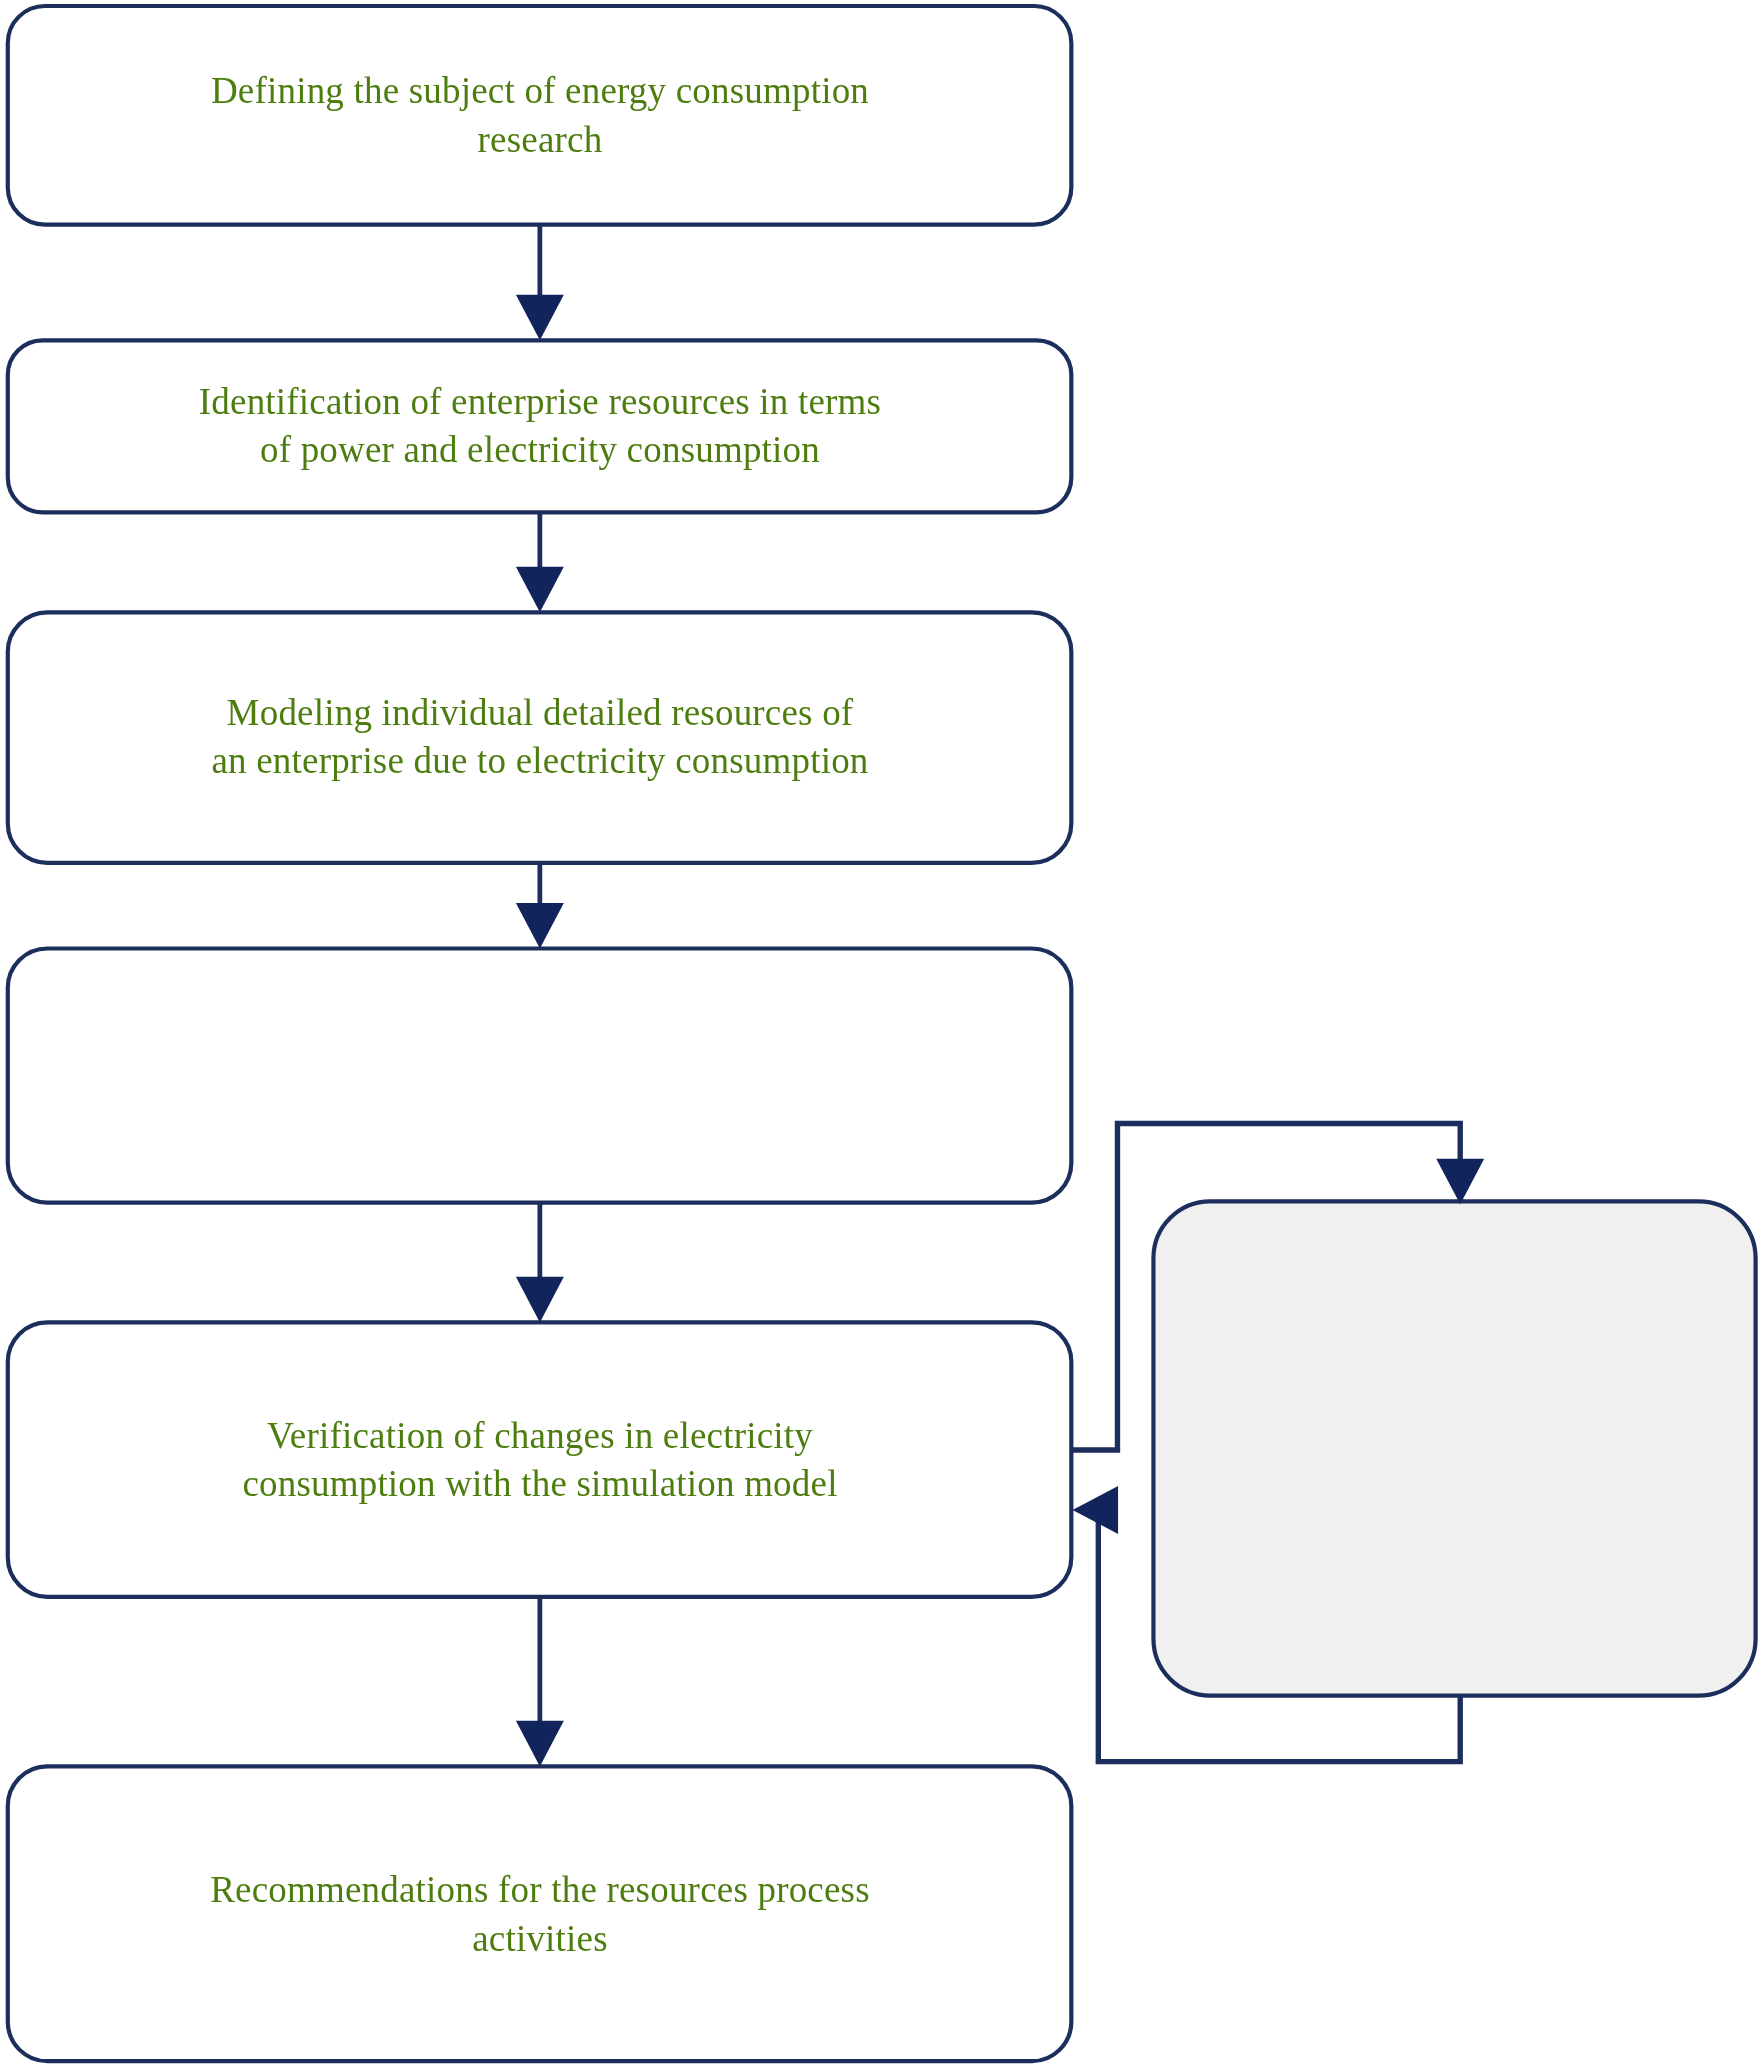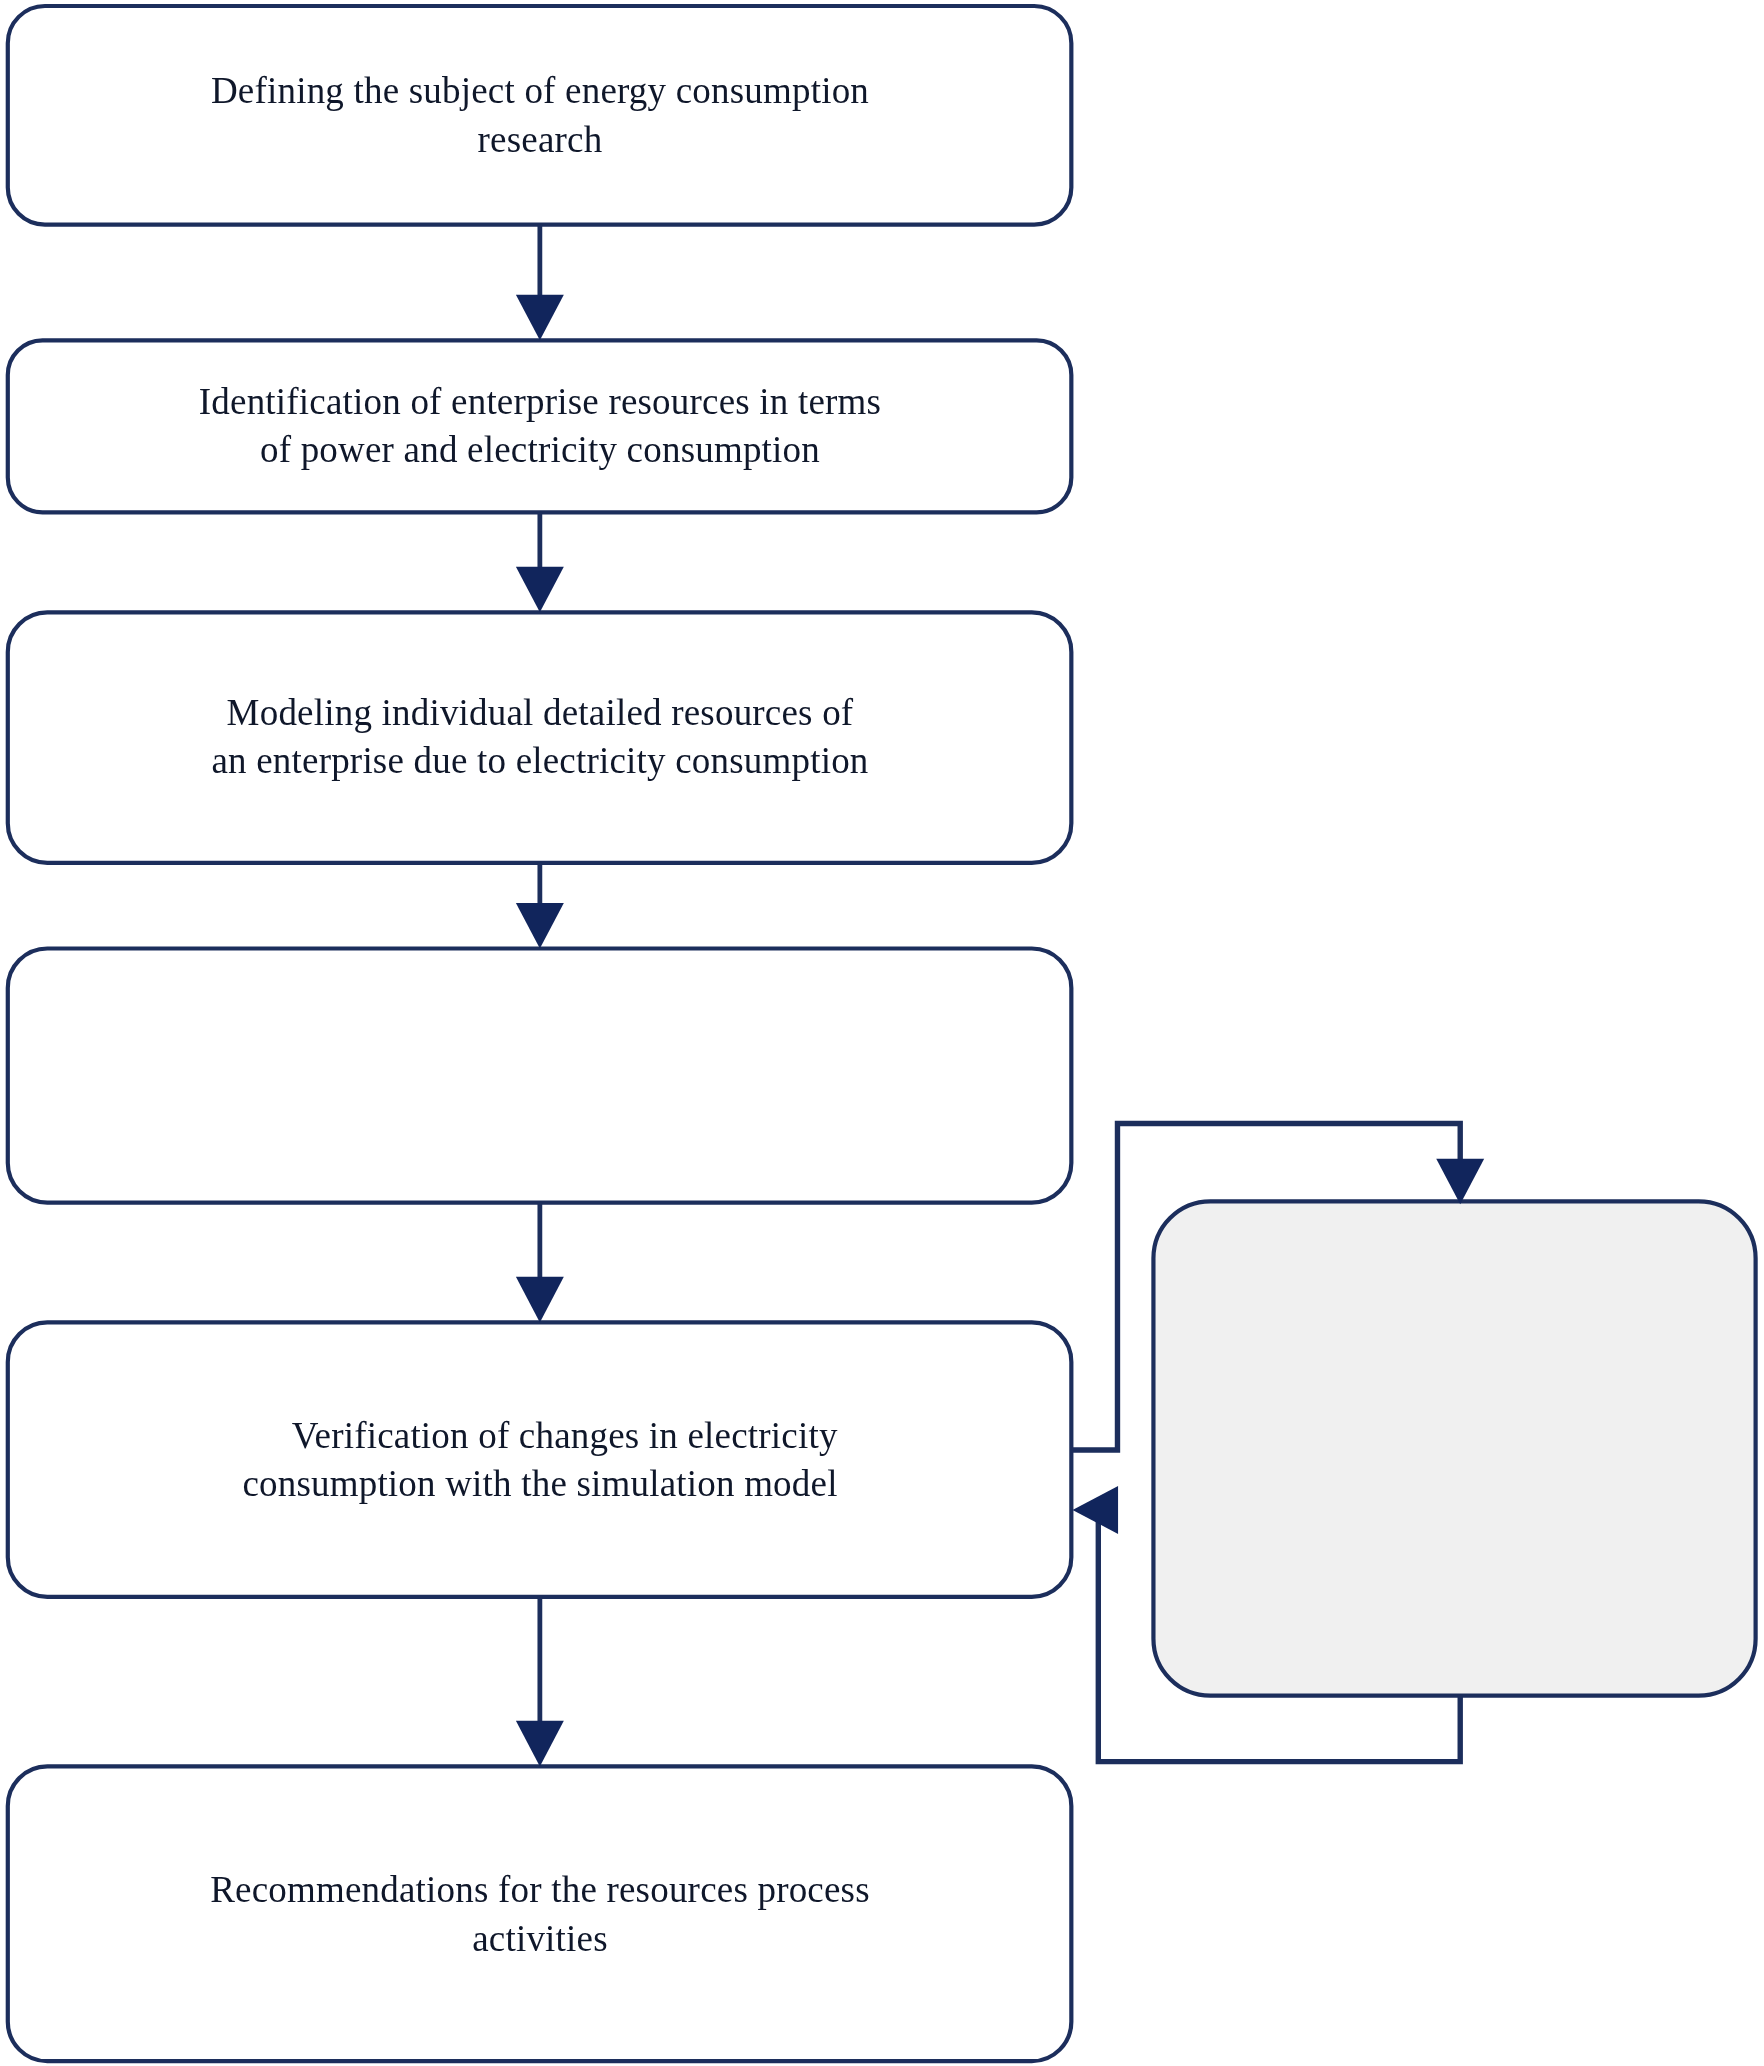--- a/index.html
+++ b/index.html
@@ -48,21 +48,21 @@
   .arrow-head {
     fill: #11255c;
     stroke: none;
   }
   .node-label {
     position: absolute;
     display: flex;
     align-items: center;
     justify-content: center;
     text-align: center;
-    color: #0f172a;
+    color: #4d7c0f;
     font-family: "Liberation Serif", "DejaVu Serif", serif;
     font-size: 37px;
     line-height: 1.30;
     letter-spacing: 0.2px;
     white-space: pre-line;
     pointer-events: none;
   }
 </style>
 </head>
 <body>
@@ -125,21 +125,21 @@
   <div class="node-label" style="left:32px; top:6px; width:1016px; height:219px;">Defining the subject of energy consumption
 research</div>
 
   <div class="node-label" style="left:32px; top:612px; width:1016px; height:250px;">Modeling individual detailed resources of
 an enterprise due to electricity consumption</div>
 
   <div class="node-label" style="left:32px; top:340px; width:1016px; height:172px;">Identification of enterprise resources in terms
 of power and electricity consumption</div>
 
 
-  <div class="node-label" style="left:32px; top:1323px; width:1016px; height:274px;text-align:right;">Verification of changes in electricity
+  <div class="node-label" style="left:32px; top:1323px; width:1016px; height:274px;">Verification of changes in electricity
 consumption with the simulation model</div>
 
   <div class="node-label" style="left:32px; top:1767px; width:1016px; height:295px;">Recommendations for the resources process
 activities</div>
 
 
 </div>
 
 
 </body></html>

